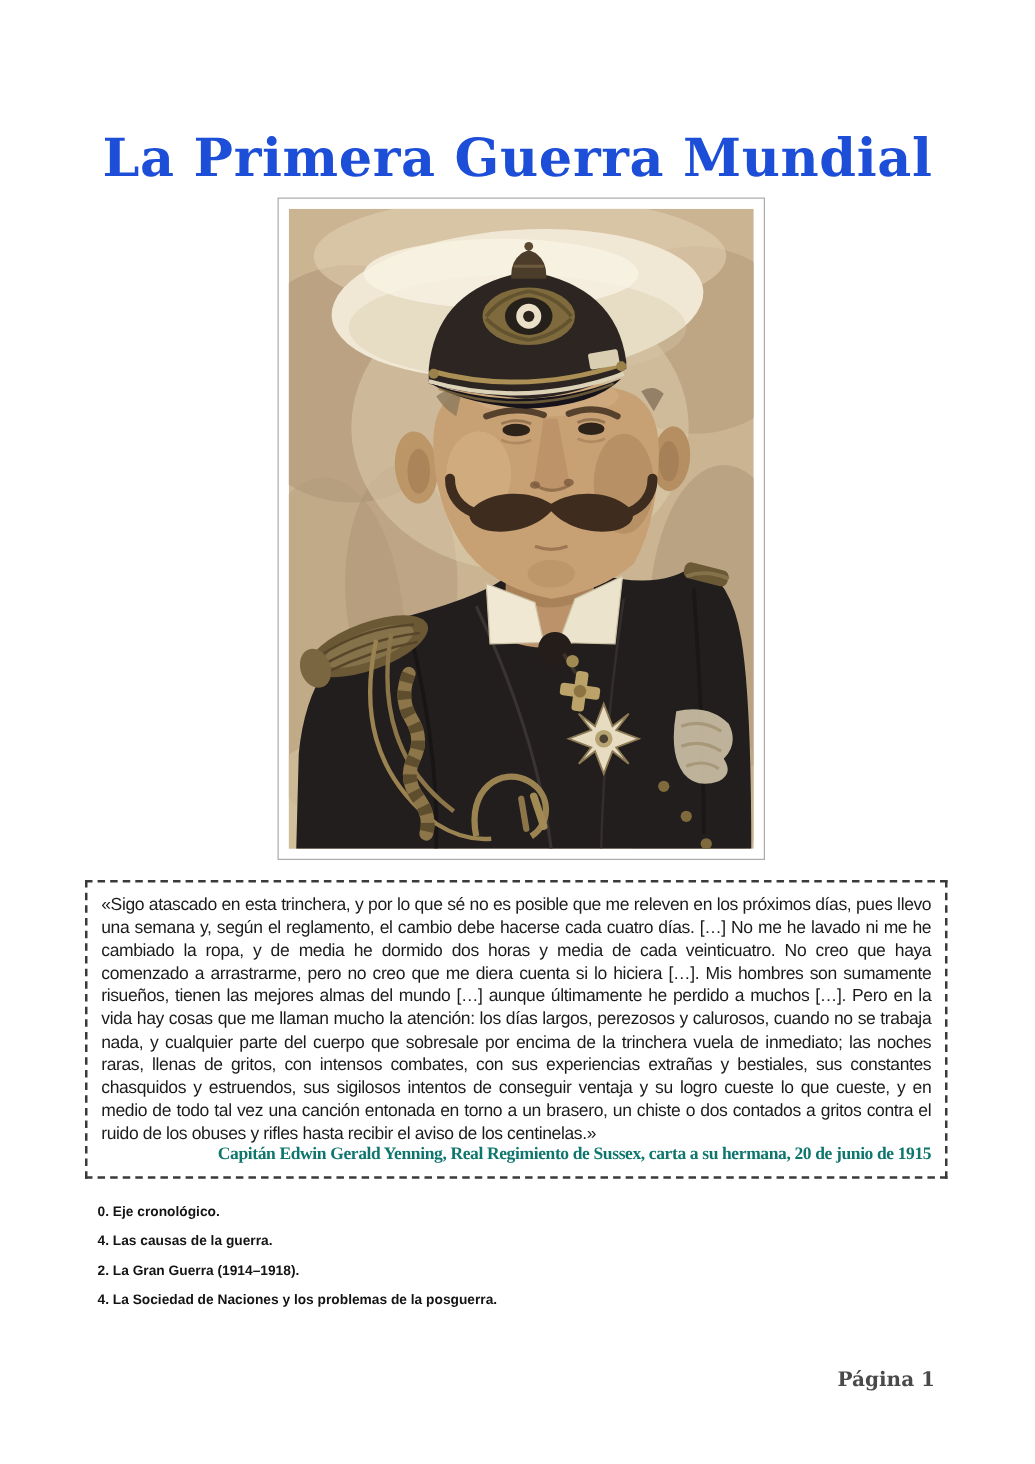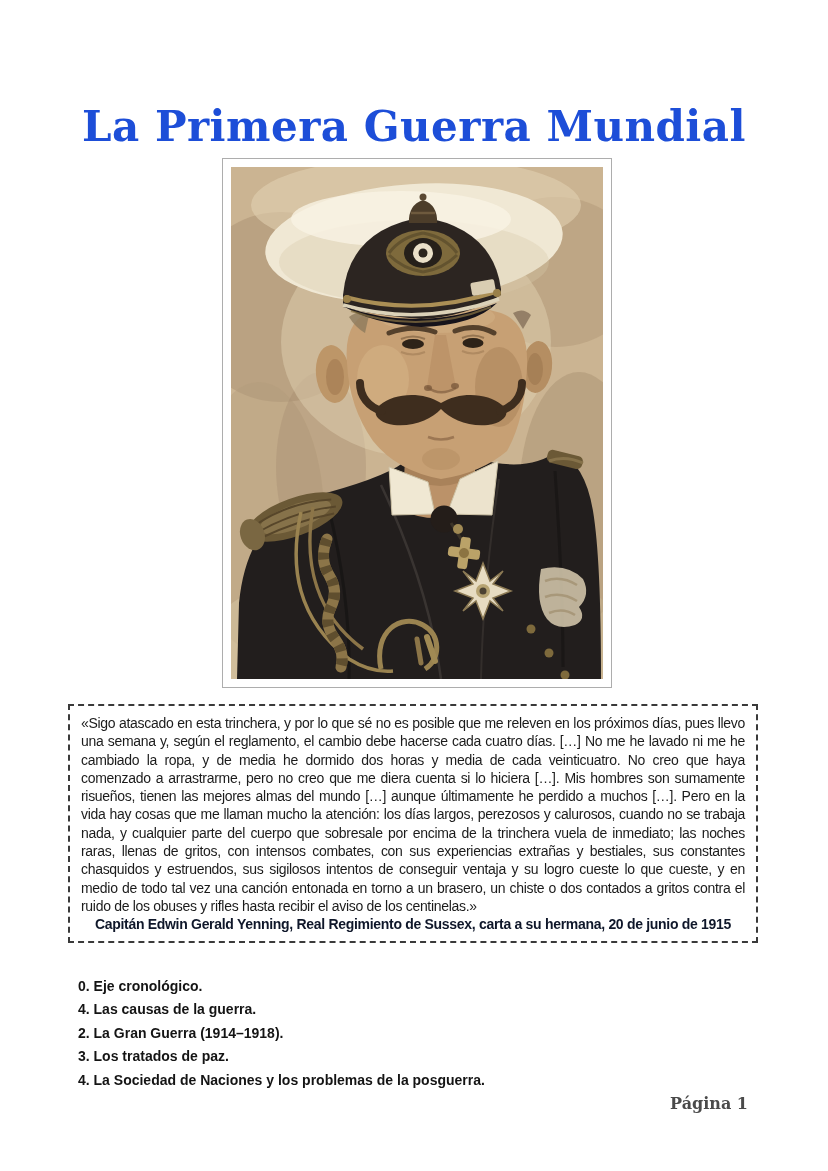--- a/index.html
+++ b/index.html
@@ -47,32 +47,32 @@
     line-height: 18.3px;
     letter-spacing: -0.3px;
     text-align: justify;
     color: #1b1b1b;
   }
   .quote-attribution {
     font-size: 14px;
     line-height: 18.5px;
     letter-spacing: -0.3px;
     font-weight: bold;
-    text-align: center;
-    color: #0f172a;
+    text-align: right;
+    color: #0f766e;
+    font-family: Liberation Serif, serif;
   }
 
   .outline-list {
     position: absolute;
     left: 78px; top: 959px;
     font-weight: bold;
-    font-size: 14px;
+    font-size: 11px;
     line-height: 23.4px;
     color: #141414;
-    margin-top: 16px;
   }
 
   .page-footer {
     position: absolute;
     top: 1094px; right: 80px;
     font-family: "DejaVu Serif", serif;
     font-weight: bold;
     font-size: 16px;
     color: #4a4a4a;
   }
@@ -216,17 +216,16 @@
 
 <div class="quote-box">
   <div class="quote-text">«Sigo atascado en esta trinchera, y por lo que sé no es posible que me releven en los próximos días, pues llevo una semana y, según el reglamento, el cambio debe hacerse cada cuatro días. […] No me he lavado ni me he cambiado la ropa, y de media he dormido dos horas y media de cada veinticuatro. No creo que haya comenzado a arrastrarme, pero no creo que me diera cuenta si lo hiciera […]. Mis hombres son sumamente risueños, tienen las mejores almas del mundo […] aunque últimamente he perdido a muchos […]. Pero en la vida hay cosas que me llaman mucho la atención: los días largos, perezosos y calurosos, cuando no se trabaja nada, y cualquier parte del cuerpo que sobresale por encima de la trinchera vuela de inmediato; las noches raras, llenas de gritos, con intensos combates, con sus experiencias extrañas y bestiales, sus constantes chasquidos y estruendos, sus sigilosos intentos de conseguir ventaja y su logro cueste lo que cueste, y en medio de todo tal vez una canción entonada en torno a un brasero, un chiste o dos contados a gritos contra el ruido de los obuses y rifles hasta recibir el aviso de los centinelas.»</div>
   <div class="quote-attribution">Capitán Edwin Gerald Yenning, Real Regimiento de Sussex, carta a su hermana, 20 de junio de 1915</div>
 </div>
 
 <div class="outline-list">
   <div>0. Eje cronológico.</div>
   <div>4. Las causas de la guerra.</div>
   <div>2. La Gran Guerra (1914–1918).</div>
-  <div>3. Los tratados de paz.</div>
   <div>4. La Sociedad de Naciones y los problemas de la posguerra.</div>
 </div>
 
 <div class="page-footer" style="color: rgb(74, 74, 74);">Página 1</div>
 
 </body></html>

